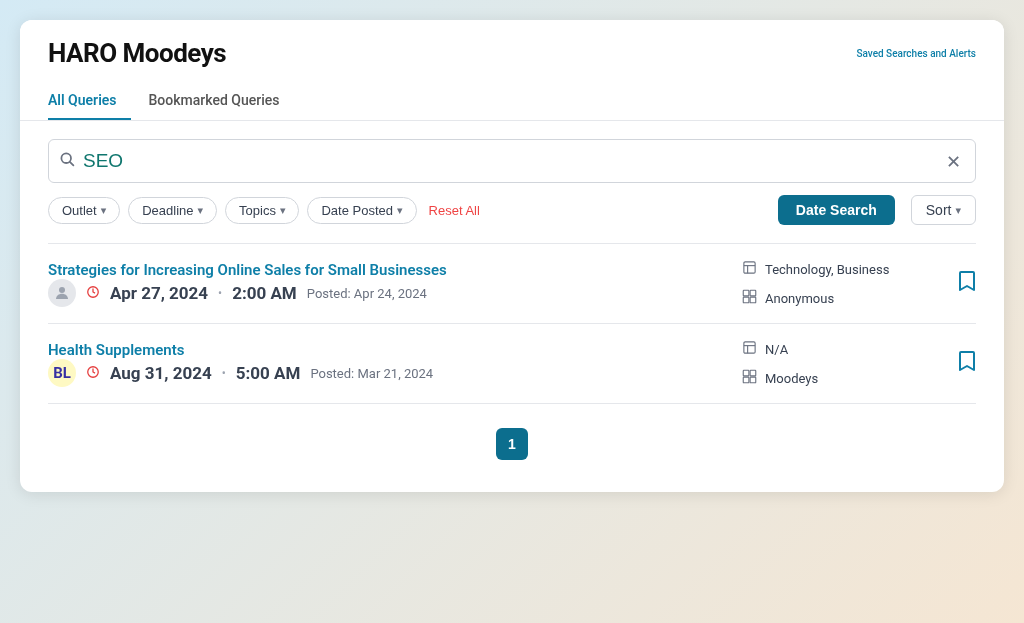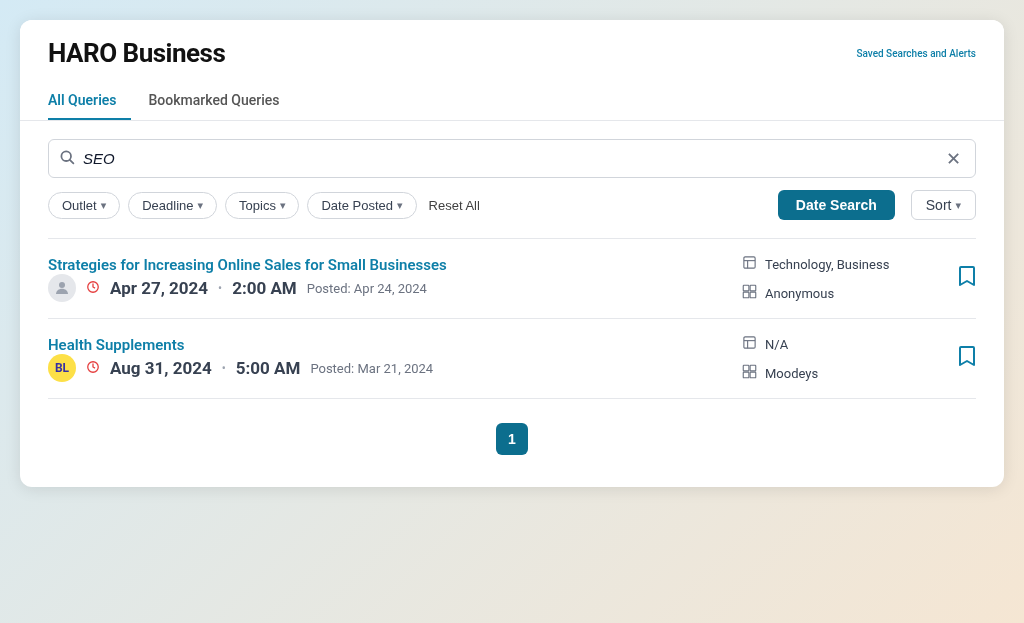--- a/index.html
+++ b/index.html
@@ -76,25 +76,24 @@
     }
     .search-icon-svg {
       color: #6b7280;
       margin-right: 8px;
       flex-shrink: 0;
     }
     .search-input {
       flex: 1;
       border: none;
       outline: none;
-      font-size: 15px;
+      font-size: 19px;
       padding: 10px 0;
-      color: #0f172a;
+      color: #0f766e;
       background: transparent;
-      font-style: italic;
     }
     .clear-icon {
       color: #6b7280;
       cursor: pointer;
       font-size: 18px;
       padding: 4px;
     }
 
     .filters-row {
       display: flex;
@@ -110,21 +109,21 @@
       background: #fff;
       border-radius: 20px;
       padding: 5px 13px;
       font-size: 13px;
       color: #374151;
       cursor: pointer;
       font-weight: 500;
     }
     .filter-chevron { font-size: 11px; color: #6b7280; }
     .reset-all-btn {
-      color: #404040;
+      color: #ef4444;
       background: none;
       border: none;
       cursor: pointer;
       font-size: 13px;
       font-weight: 500;
       margin-left: 4px;
     }
     .filters-spacer { flex: 1; }
     .save-search-btn {
       background: #0c6e8e;
@@ -183,25 +182,25 @@
       justify-content: center;
       font-size: 14px;
       color: #6b7280;
       flex-shrink: 0;
       overflow: hidden;
     }
     .avatar-initials {
       width: 28px;
       height: 28px;
       border-radius: 50%;
-      background: #fde047;
+      background: #fef9c3;
       display: flex;
       align-items: center;
       justify-content: center;
-      font-size: 12px;
+      font-size: 15px;
       font-weight: 700;
       color: #3730a3;
       flex-shrink: 0;
       text-align: right;
     }
     .deadline-icon { color: #e53e3e; font-size: 14px; }
     .deadline-text {
       font-size: 17px;
       color: #374151;
       font-weight: 700;
@@ -254,21 +253,21 @@
       font-size: 14px;
       font-weight: 600;
       cursor: pointer;
     }
   </style>
 </head>
 <body>
 
 <div class="page-wrapper">
   <div class="page-header">
-    <span class="page-title">HARO Business</span>
+    <span class="page-title">HARO Moodeys</span>
     <a class="saved-searches-link" href="#">Saved Searches and Alerts</a>
   </div>
 
   <div class="tabs-bar">
     <div class="tab active">All Queries</div>
     <div class="tab">Bookmarked Queries</div>
   </div>
 
   <div class="content-area">
     <div class="search-bar-row">

